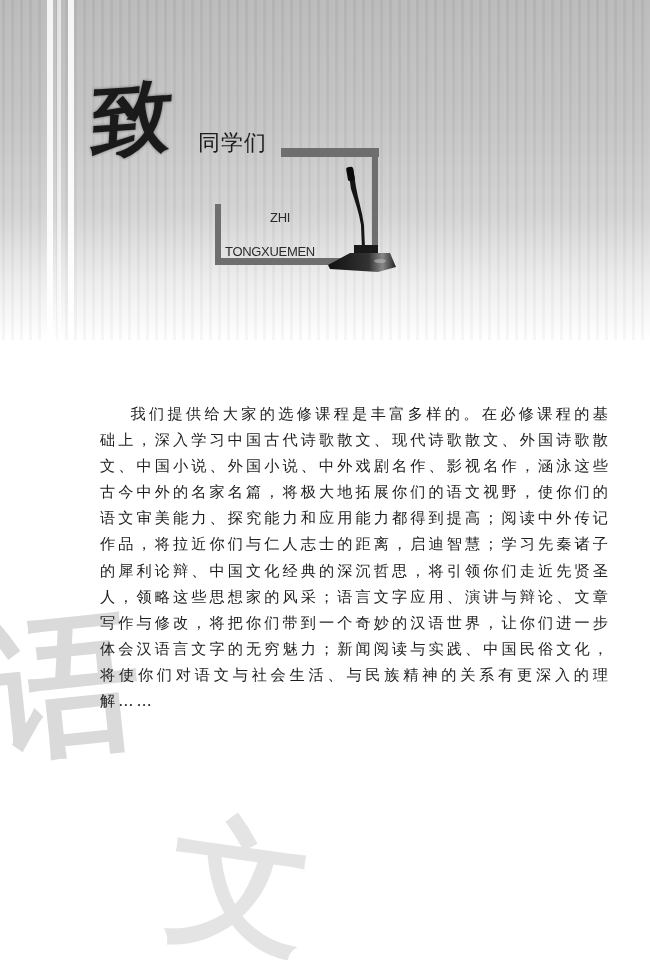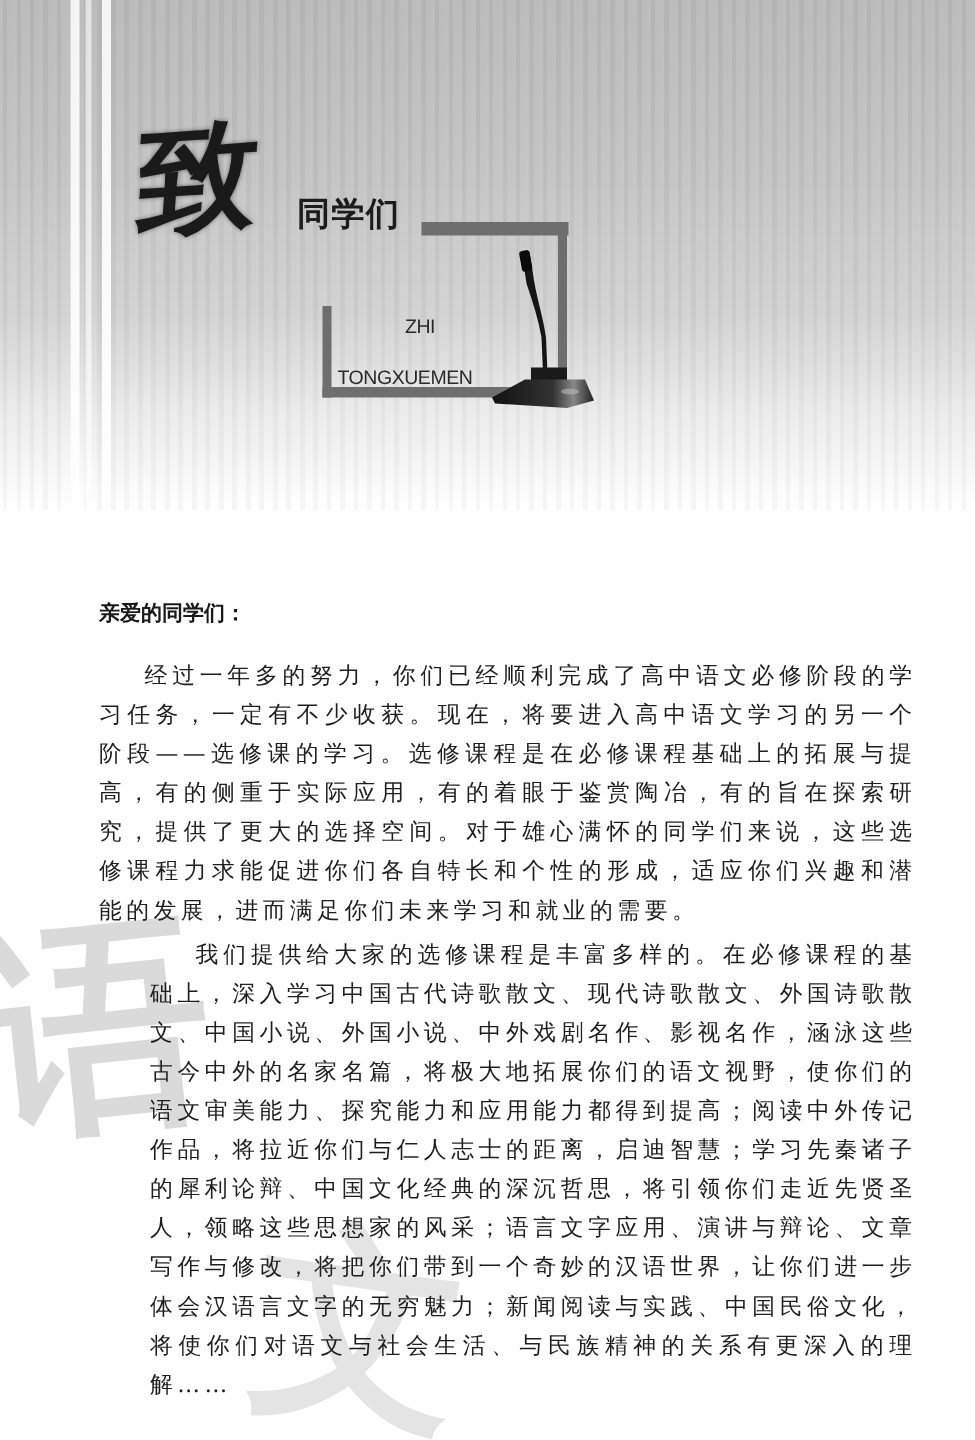--- a/index.html
+++ b/index.html
@@ -23,21 +23,21 @@
 
     .big-char {
       position: absolute; left: 92px; top: 78px;
       font-family: "DejaVu Serif", serif; font-weight: bold;
       font-size: 80px; line-height: 1; color: #1a1a1a;
       transform: skewX(-8deg) rotate(-4deg);
       text-shadow: 0 0 3px rgba(0,0,0,0.5);
     }
     .title-cn {
       position: absolute; left: 198px; top: 128px;
-      font-family: "DejaVu Sans", sans-serif; font-weight: bold;
+      font-family: "DejaVu Sans", sans-serif; font-weight: normal;
       font-size: 22px; color: #1c1c1c; letter-spacing: 1px;
     }
     .frame-top { position: absolute; left: 281px; top: 148px; width: 98px; height: 9px; background: #6e6e6e; }
     .frame-right { position: absolute; left: 372px; top: 148px; width: 6px; height: 117px; background: #6e6e6e; }
     .frame-left { position: absolute; left: 215px; top: 204px; width: 6px; height: 61px; background: #6e6e6e; }
     .frame-bottom { position: absolute; left: 215px; top: 258px; width: 163px; height: 7px; background: #6e6e6e; }
     .pinyin {
       position: absolute; left: 225px; font-family: "Liberation Sans", sans-serif;
       font-size: 13px; color: #2a2a2a; letter-spacing: -0.3px;
     }
@@ -97,16 +97,14 @@
     </linearGradient>
   </defs>
   <path d="M28 4 L33 3 L36 22 C38 34 42 46 44 60 L45 84 L42 84 L41 60 C39 48 35 36 31 24 Z" fill="#151515"></path>
   <rect x="27" y="2" width="7" height="14" rx="2" fill="#0a0a0a" transform="rotate(-10 30 9)"></rect>
   <rect x="34" y="80" width="24" height="10" fill="#1a1a1a"></rect>
   <path d="M8 100 L30 88 L70 88 L76 102 L58 107 L10 104 Z" fill="url(#baseg)"></path>
   <ellipse cx="60" cy="96" rx="6" ry="2" fill="#bbb" opacity="0.6"></ellipse>
 </svg>
 
 <div class="content">
-  <div class="greeting">亲爱的同学们：</div>
-  <p class="para p1">经过一年多的努力，你们已经顺利完成了高中语文必修阶段的学习任务，一定有不少收获。现在，将要进入高中语文学习的另一个阶段——选修课的学习。选修课程是在必修课程基础上的拓展与提高，有的侧重于实际应用，有的着眼于鉴赏陶冶，有的旨在探索研究，提供了更大的选择空间。对于雄心满怀的同学们来说，这些选修课程力求能促进你们各自特长和个性的形成，适应你们兴趣和潜能的发展，进而满足你们未来学习和就业的需要。</p>
   <p class="para p2">我们提供给大家的选修课程是丰富多样的。在必修课程的基础上，深入学习中国古代诗歌散文、现代诗歌散文、外国诗歌散文、中国小说、外国小说、中外戏剧名作、影视名作，涵泳这些古今中外的名家名篇，将极大地拓展你们的语文视野，使你们的语文审美能力、探究能力和应用能力都得到提高；阅读中外传记作品，将拉近你们与仁人志士的距离，启迪智慧；学习先秦诸子的犀利论辩、中国文化经典的深沉哲思，将引领你们走近先贤圣人，领略这些思想家的风采；语言文字应用、演讲与辩论、文章写作与修改，将把你们带到一个奇妙的汉语世界，让你们进一步体会汉语言文字的无穷魅力；新闻阅读与实践、中国民俗文化，将使你们对语文与社会生活、与民族精神的关系有更深入的理解……</p>
 </div>
 
 </body></html>

